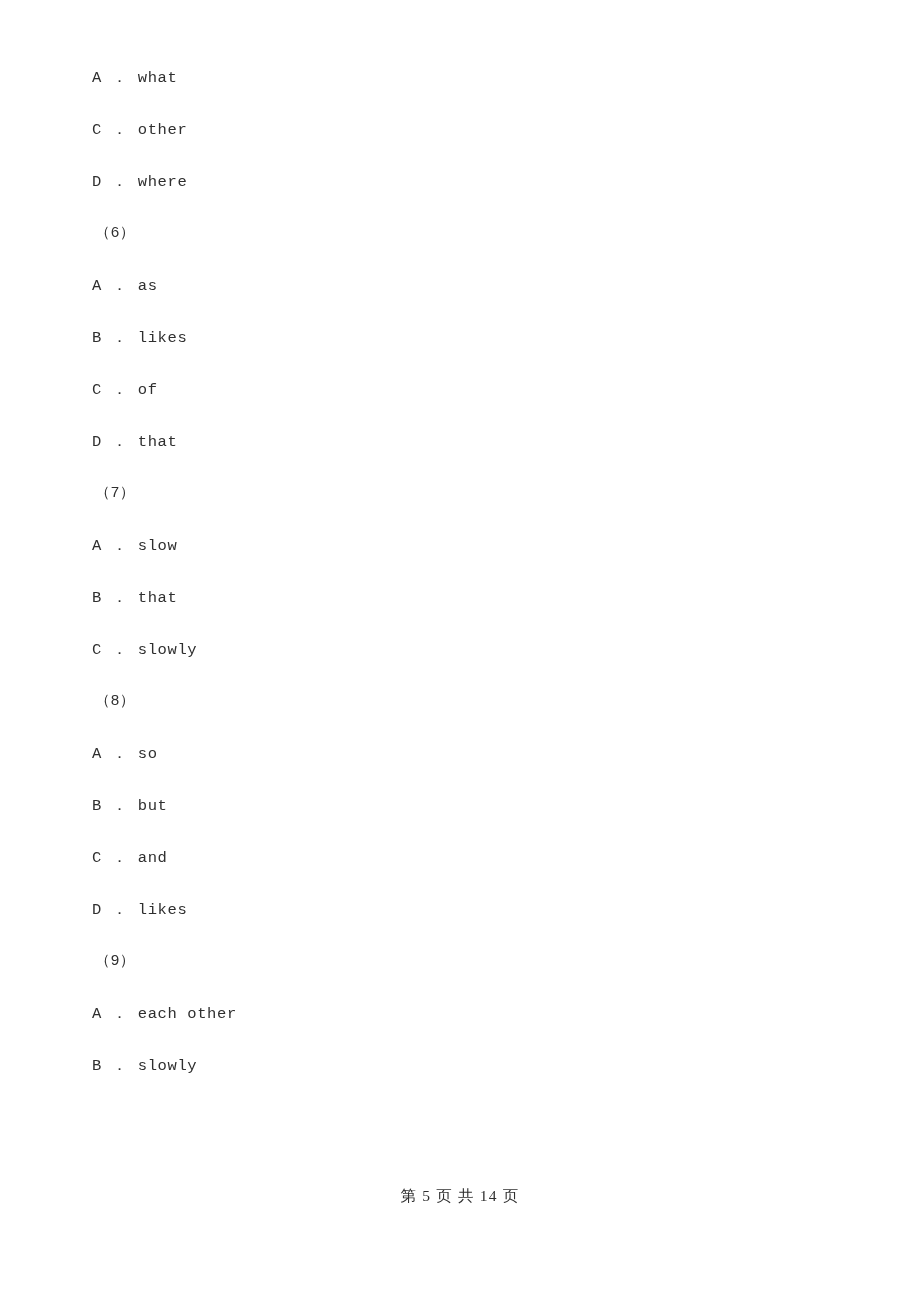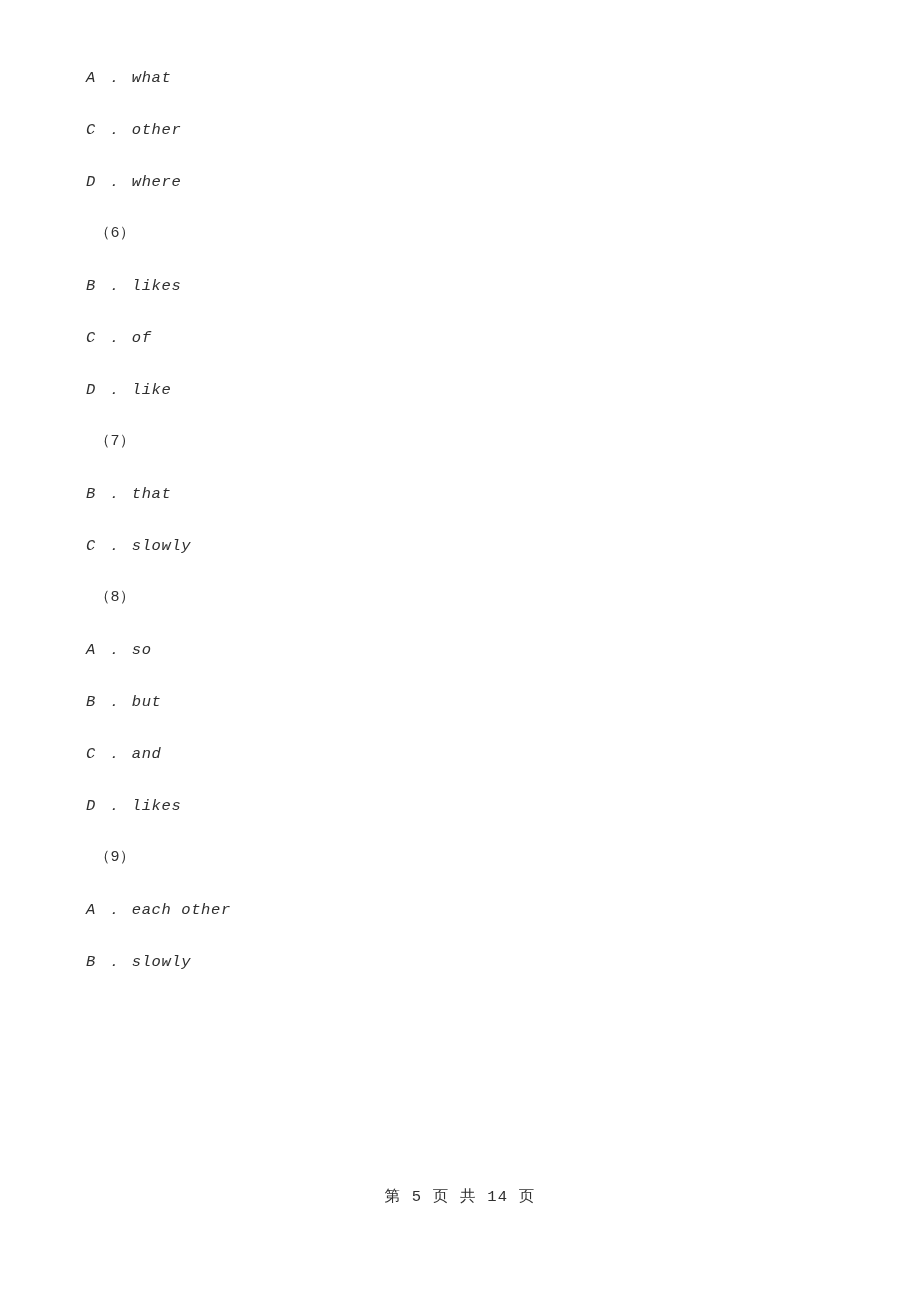--- a/index.html
+++ b/index.html
@@ -36,57 +36,58 @@
   .line {
     height: 52px;
     line-height: 52px;
     font-size: 15.5px;
     letter-spacing: 0.6px;
     white-space: pre;
     color: #2f2f2f;
   }
 
   .line.option {
-    margin-left: 2px;
-    font-style: italic;
+    margin-left: 8px;
   }
 
   .line.qnum {
     margin-left: 11px;
     font-size: 15px;
     letter-spacing: 0.4px;
   }
 
   .footer {
     position: absolute;
     left: 0;
     top: 1186px;
     width: 920px;
     text-align: center;
     font-size: 15.5px;
     letter-spacing: 1.2px;
     color: #2f2f2f;
-    font-family: Liberation Mono, monospace;
+    font-family: Liberation Serif, serif;
     white-space: pre;
   }
 </style>
 </head>
 <body>
 
 <div class="page">
 
   <div class="content">
       <div class="line option">A ． what</div>
       <div class="line option">C ． other</div>
       <div class="line option">D ． where</div>
       <div class="line qnum">（6）</div>
+      <div class="line option">A ． as</div>
       <div class="line option">B ． likes</div>
       <div class="line option">C ． of</div>
-      <div class="line option">D ． like</div>
+      <div class="line option">D ． that</div>
       <div class="line qnum">（7）</div>
+      <div class="line option">A ． slow</div>
       <div class="line option">B ． that</div>
       <div class="line option">C ． slowly</div>
       <div class="line qnum">（8）</div>
       <div class="line option">A ． so</div>
       <div class="line option">B ． but</div>
       <div class="line option">C ． and</div>
       <div class="line option">D ． likes</div>
       <div class="line qnum">（9）</div>
       <div class="line option">A ． each other</div>
       <div class="line option">B ． slowly</div>

